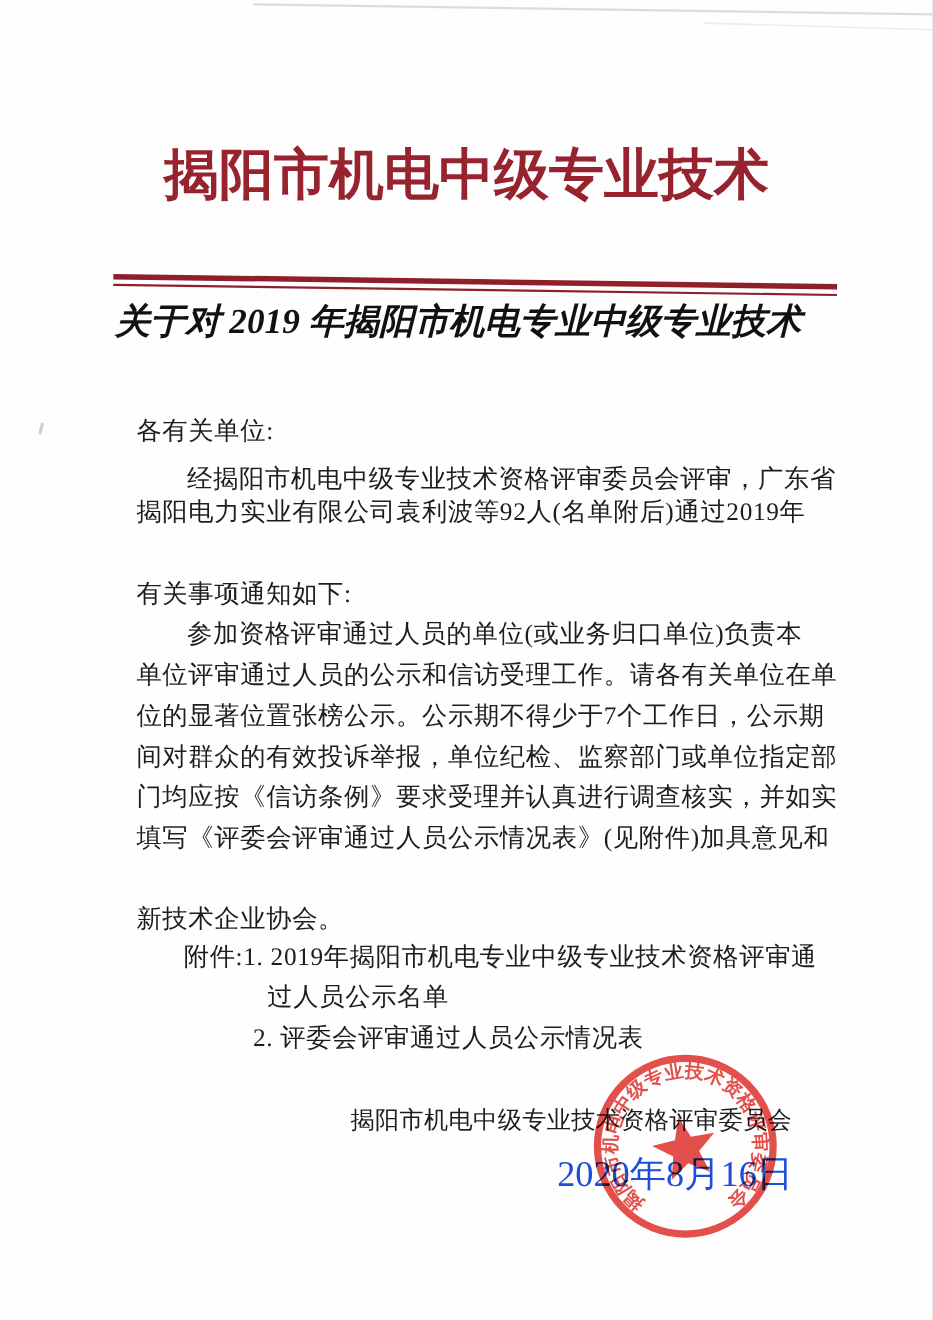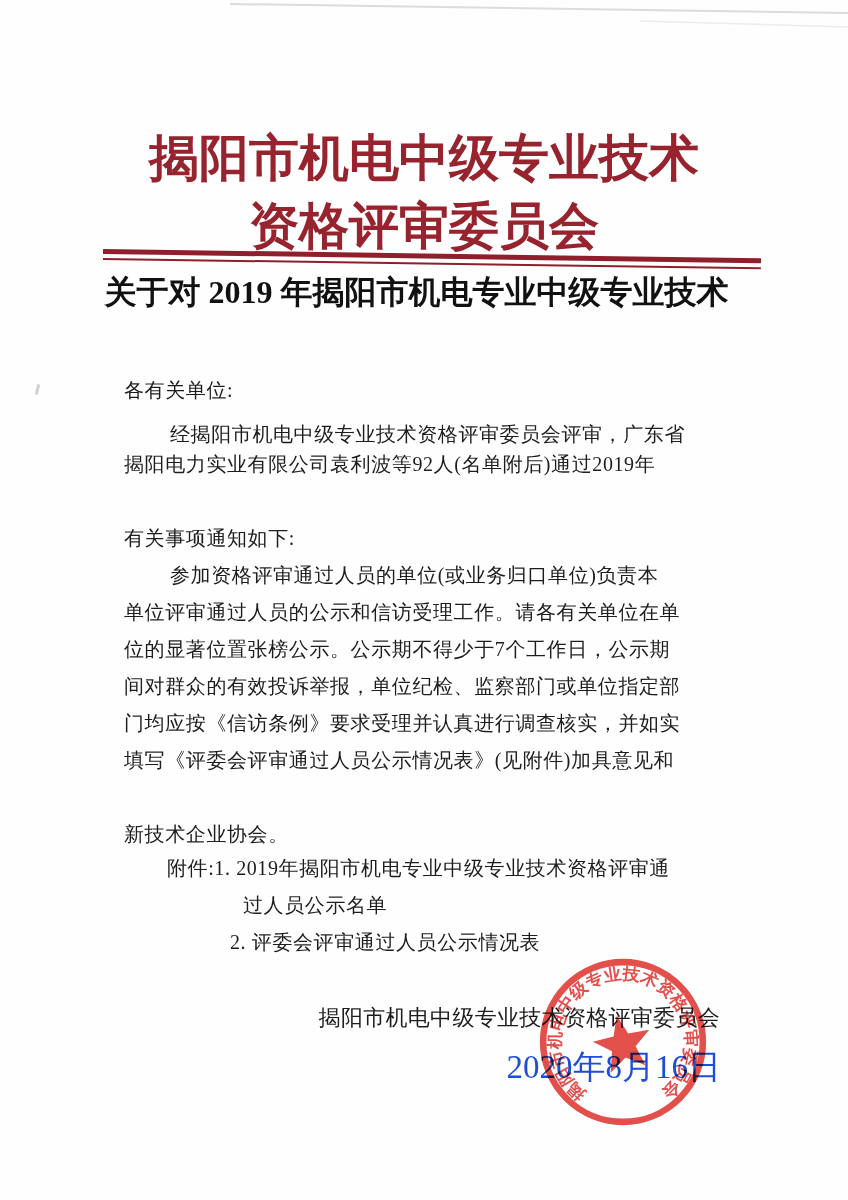--- a/index.html
+++ b/index.html
@@ -29,28 +29,28 @@
   .org-title.l2{top:201px;}
   
   .red-rule{
     position:absolute;left:103px;top:249px;width:658px;height:4px;
     border-top:5px solid;border-bottom:2px solid;
     transform:rotate(0.8deg);transform-origin:left center;
   }
   
   .notice-heading{
     position:absolute;left:0;width:833px;text-align:center;
-    font-weight:700;font-size:32px;line-height:1;color:#111;
+    font-weight:700;font-size:32px;line-height:1;color:#111;font-style:italic;
   }
   .notice-heading.l1{top:276px;}
   .notice-heading.l2{top:322px;}
   
   .body-line{
     position:absolute;
-    font-size:20px;line-height:1;white-space:nowrap;
+    font-size:23px;line-height:1;white-space:nowrap;
     color:#1d1d1d;letter-spacing:0.6px;
   }
   
   .signature{
     position:absolute;top:1003px;right:143px;
     font-size:22px;letter-spacing:0.3px;color:#1d1d1d;white-space:nowrap;
   }
   .sign-date{
     position:absolute;top:1045px;right:142px;
     font-size:33px;color:#1d4ed8;white-space:nowrap;
@@ -70,21 +70,20 @@
 
 <div class="page">
 
   <svg class="artifact-line" style="left:0;top:0;" width="848" height="40">
     <line x1="230" y1="4" x2="848" y2="13" stroke="#dcdcdc" stroke-width="2"></line>
     <line x1="640" y1="21" x2="848" y2="27" stroke="#ececec" stroke-width="1.5"></line>
   </svg>
   <div class="stray-mark"></div>
 
   <div class="org-title l1" style="color:#97232e;">揭阳市机电中级专业技术</div>
-  <div class="org-title l2" style="color:#97232e;">资格评审委员会</div>
   <div class="red-rule" style="border-color:#8e1f2b;"></div>
 
   <div class="notice-heading l1">关于对 2019 年揭阳市机电专业中级专业技术</div>
 
   <div class="body-line" style="left:124px;top:380px;">各有关单位:</div>
   <div class="body-line" style="left:170px;top:424px;">经揭阳市机电中级专业技术资格评审委员会评审，广东省</div>
   <div class="body-line" style="left:124px;top:454px;">揭阳电力实业有限公司袁利波等92人(名单附后)通过2019年</div>
   <div class="body-line" style="left:124px;top:528px;">有关事项通知如下:</div>
   <div class="body-line" style="left:170px;top:565px;">参加资格评审通过人员的单位(或业务归口单位)负责本</div>
   <div class="body-line" style="left:124px;top:602px;">单位评审通过人员的公示和信访受理工作。请各有关单位在单</div>

